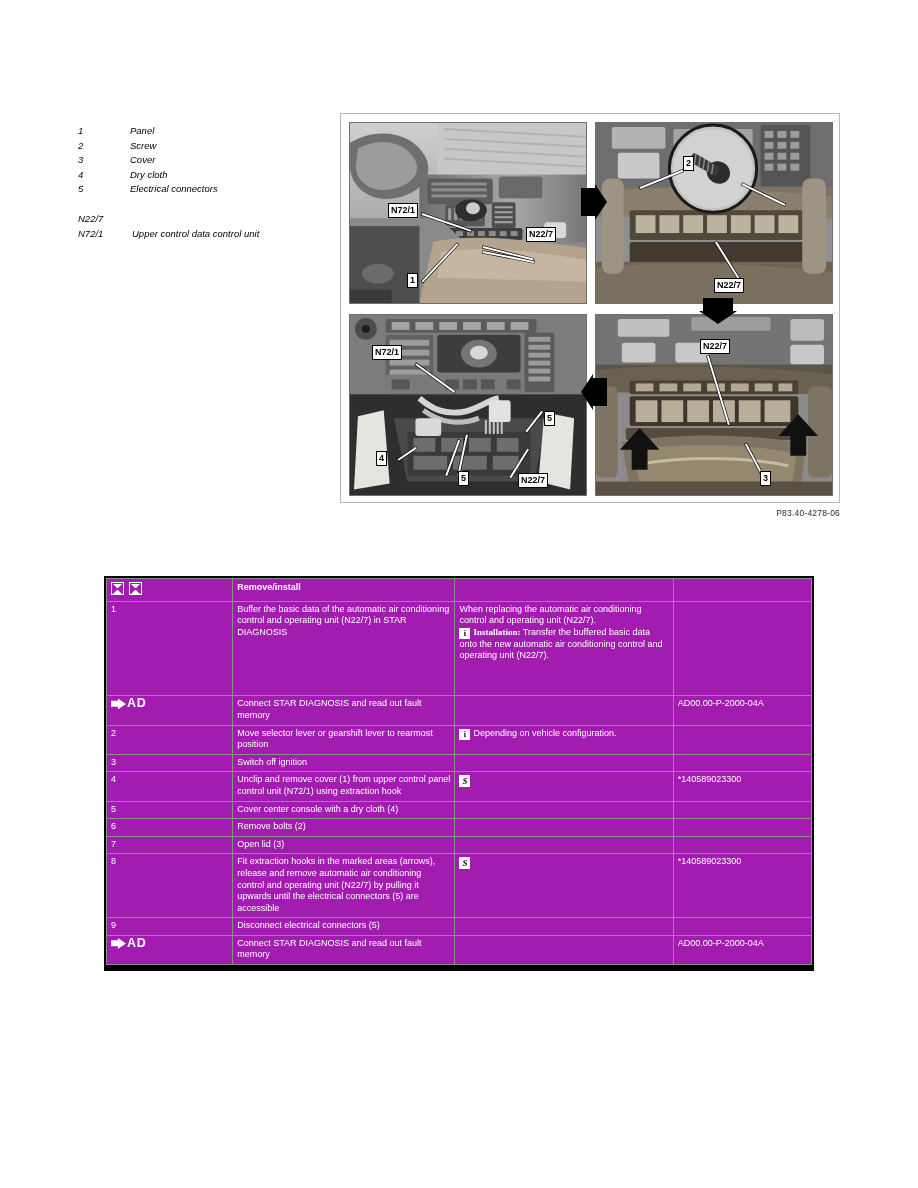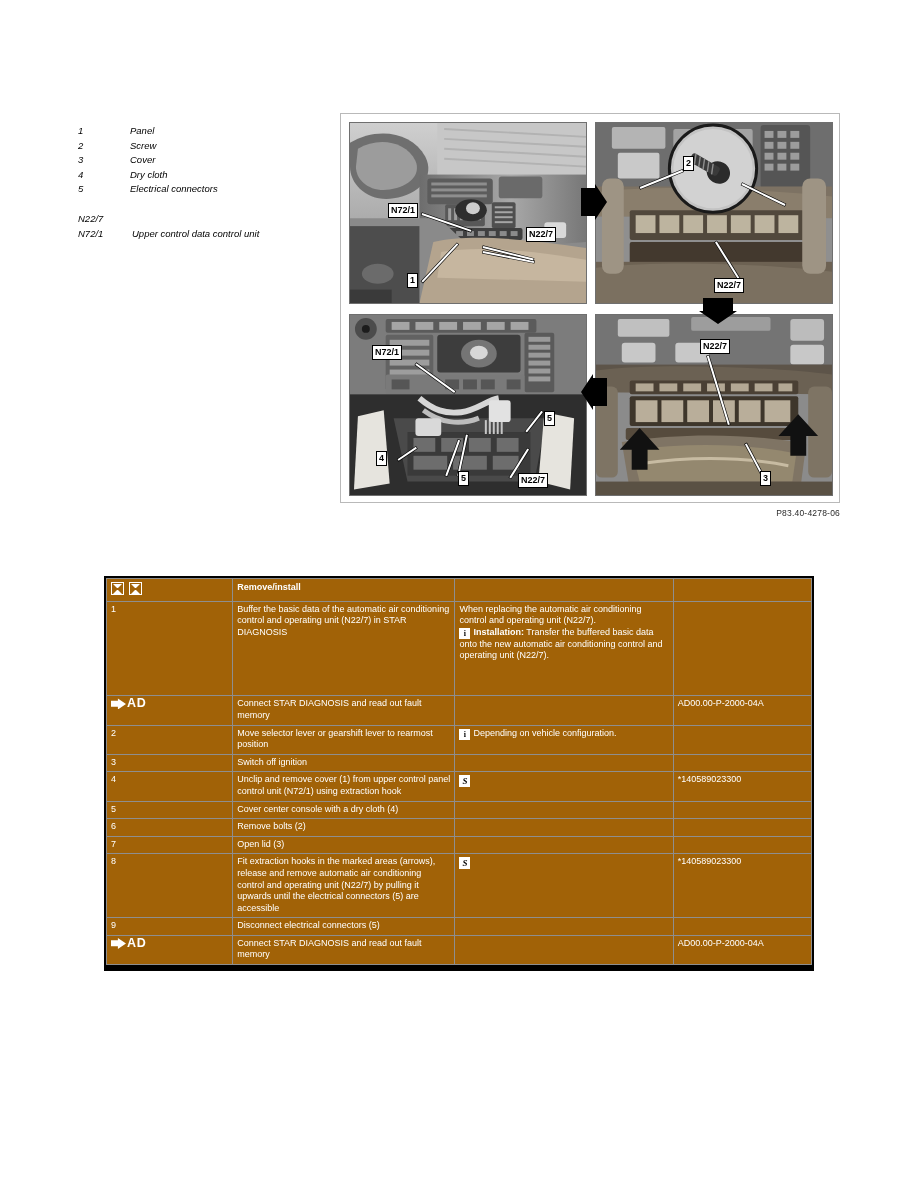--- a/index.html
+++ b/index.html
@@ -107,21 +107,21 @@
   #wp-table {
     position: absolute;
     left: 104px; top: 576px;
     width: 710px;
     background: #000000;
     padding: 2px 2px 6px 2px;
   }
   table.steps {
     width: 100%;
     border-collapse: collapse;
-    background: #a16207;
+    background: #a21caf;
     color: #ffffff;
     table-layout: fixed;
     padding-left: 28px;
   }
   table.steps td, table.steps th {
     border: 1px solid #8e8e8e;
     vertical-align: top;
     padding: 2px 4px 3px 4px;
     font-size: 9px;
     line-height: 11.6px;
@@ -203,21 +203,21 @@
     color: #000000;
     position: relative;
     vertical-align: -2px;
     font-size: 9px;
     line-height: 12px;
     text-align: center;
     font-family: "Liberation Serif", serif;
     font-style: italic;
     font-weight: bold;
   }
-  .bold-inline { font-weight: bold; }
+  .bold-inline { font-weight: bold; font-family: Liberation Serif, serif; }
 </style>
 </head>
 <body>
 
 <div id="legend">
 
   <div class="legend-list">
     <div class="legend-row">
       <span class="lk">1</span>
       <span class="lv">Panel</span>

